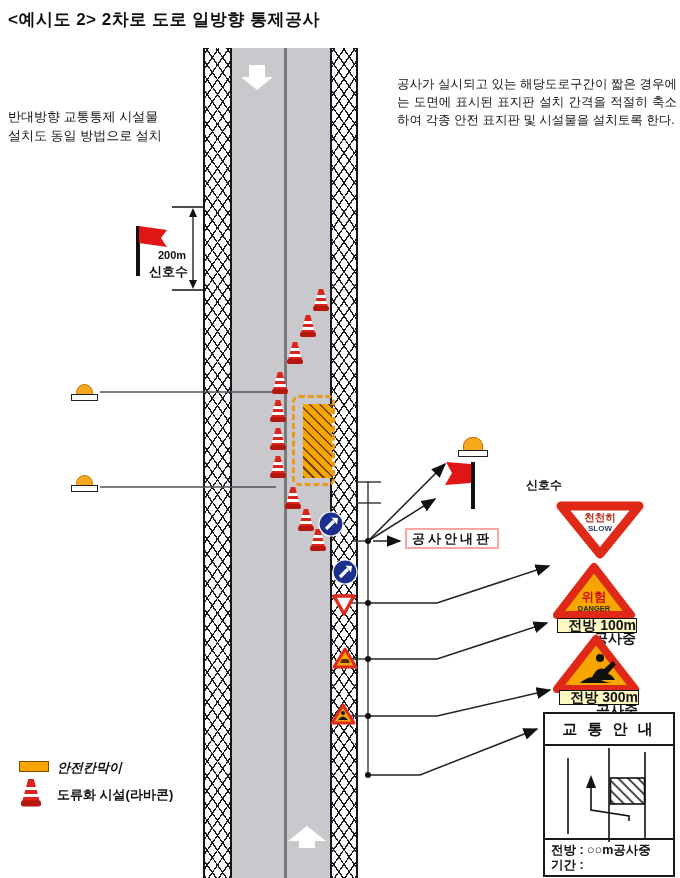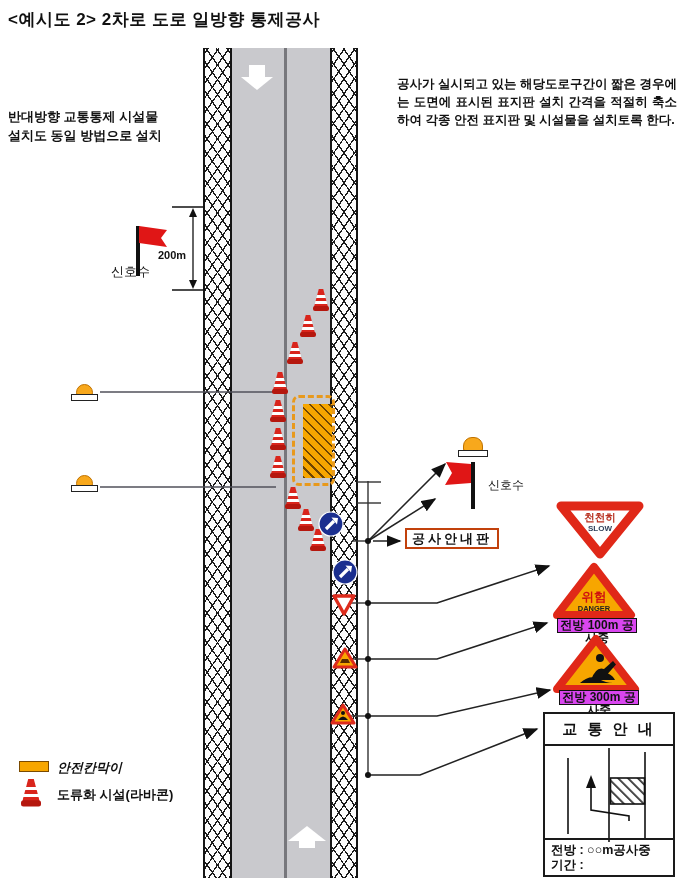--- a/index.html
+++ b/index.html
@@ -2,21 +2,21 @@
 <html><head>
 <meta charset="utf-8">
 <style>
   html,body{margin:0;padding:0;background:#fff;}
   #page{position:relative;width:680px;height:878px;background:#ffffff;overflow:hidden;
         font-family:"Liberation Sans","DejaVu Sans",sans-serif;color:#111;}
   .abs{position:absolute;}
 
   
   #title{left:8px;top:8px;font-size:17px;font-weight:800;letter-spacing:.5px;}
-  .note{font-weight:700;font-size:13px;line-height:1.45;}
+  .note{font-weight:400;font-size:13px;line-height:1.45;}
   #note-left{left:8px;top:108px;width:195px;}
   #note-right{left:397px;top:76px;width:280px;font-size:12.5px;text-align:justify;line-height:1.42;}
 
   
   #road{left:203px;top:48px;width:155px;height:830px;}
   .strip{position:absolute;top:0;height:100%;background-color:#fdfdfd;
     background-image:repeating-linear-gradient(55deg,#1b1b1b 0 1.3px,transparent 1.3px 8.5px),
                      repeating-linear-gradient(-55deg,#1b1b1b 0 1.3px,transparent 1.3px 8.5px);
     border-left:2px solid #151515;border-right:2px solid #151515;box-sizing:border-box;}
   #strip-l{left:0;width:29px;}
@@ -39,27 +39,27 @@
     background:linear-gradient(#d9251c 0 34%,#fff 34% 50%,#d9251c 50% 68%,#fff 68% 82%,#d9251c 82%);}
   .cone .base{position:absolute;bottom:0;left:0;width:16px;height:5px;background:#b5170e;border-radius:2px;}
 
   
   .beacon-dome{position:absolute;background:#f8a81c;border:1.4px solid #c07200;
     border-radius:9px 9px 2px 2px;box-sizing:border-box;}
   .beacon-base{position:absolute;background:#fff;border:1.4px solid #222;box-sizing:border-box;}
 
   .blue-sign{position:absolute;width:26px;height:26px;}
 
-  .caption-box{border:1.5px solid #111;background:#d946ef;font-size:12px;font-weight:700;
-    text-align:center;line-height:13px;box-sizing:border-box;}
-
-  #board-label{left:405px;top:528px;width:94px;height:21px;border:2px solid #c2410c;background:#fff;
+  .caption-box{border:1.5px solid #111;background:#fef9c3;font-size:14px;font-weight:700;
+    text-align:right;line-height:13px;box-sizing:border-box;}
+
+  #board-label{left:405px;top:528px;width:94px;height:21px;border:2px solid #fca5a5;background:#fff;
     font-size:13px;font-weight:800;letter-spacing:3px;text-align:center;line-height:18px;box-sizing:border-box;}
 
-  .flag-label{font-weight:400;font-size:13px;}
+  .flag-label{font-weight:700;font-size:13px;margin-left:38px;}
 
   
   #info-box{left:543px;top:712px;width:132px;height:165px;border:2px solid #1a1a1a;background:#fff;box-sizing:border-box;}
   #info-box .hdr{height:30px;border-bottom:2px solid #1a1a1a;text-align:center;line-height:30px;
     font-size:15px;font-weight:800;letter-spacing:3px;}
   #info-box .ftr{position:absolute;left:0;right:0;bottom:0;height:37px;border-top:2px solid #1a1a1a;
     padding:3px 6px;font-size:12.5px;font-weight:800;line-height:15px;box-sizing:border-box;}
 
   
   .legend-row{position:absolute;}

